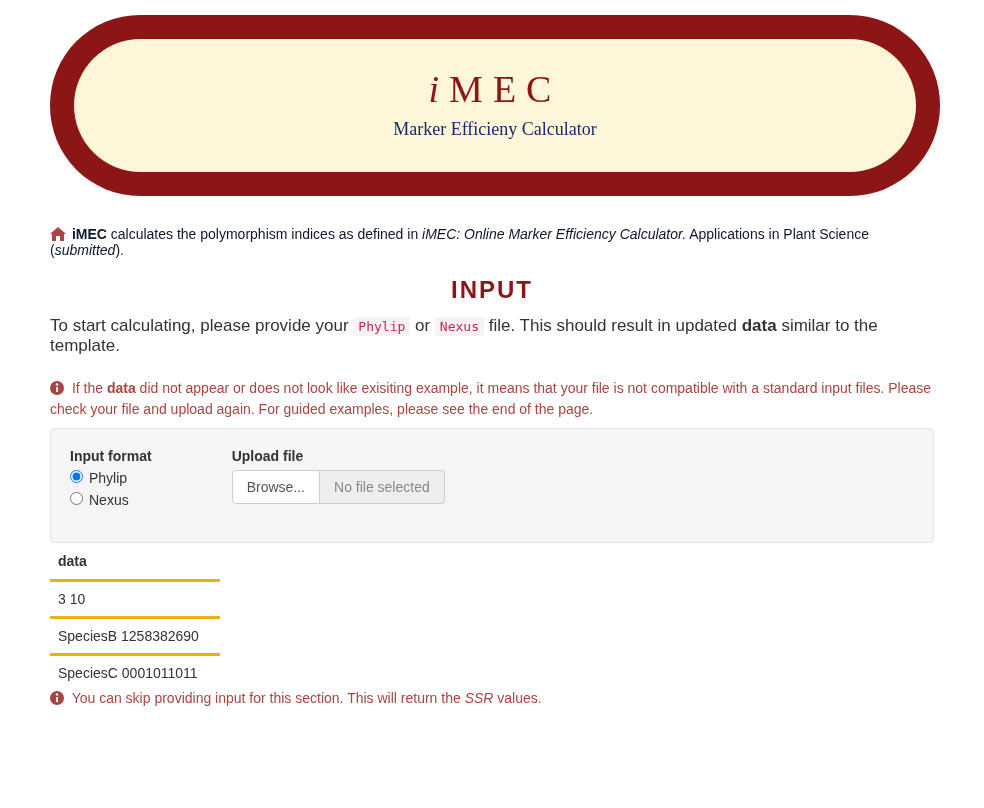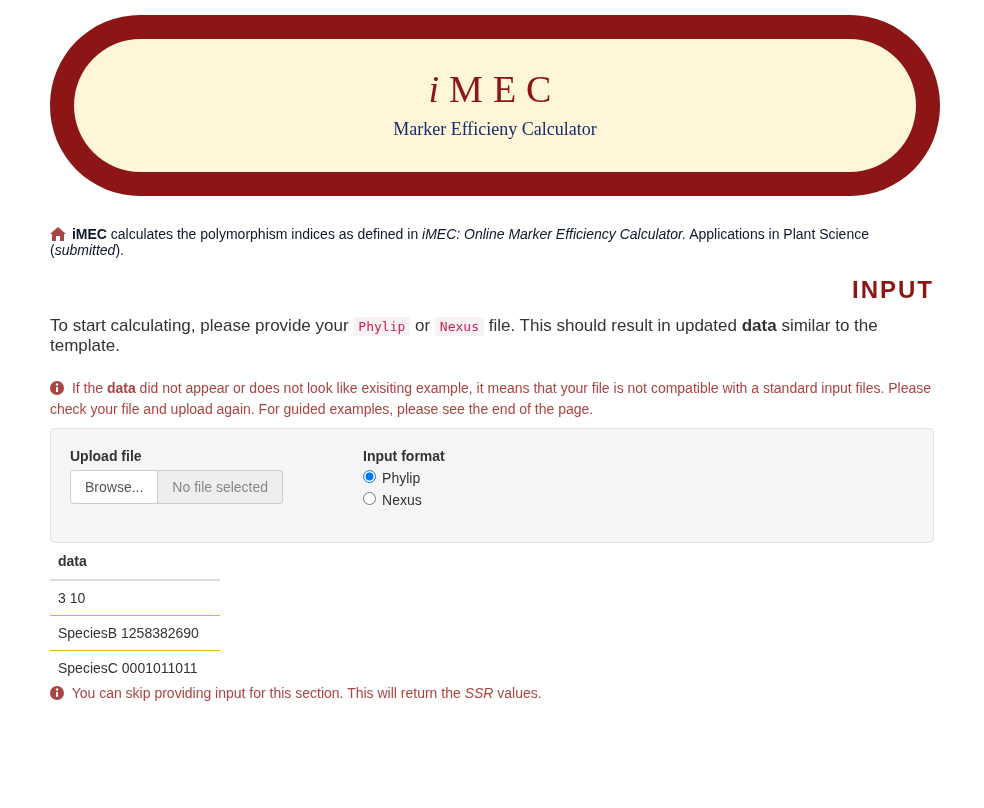--- a/index.html
+++ b/index.html
@@ -60,21 +60,21 @@
       height: 14px;
       vertical-align: -2px;
       margin-right: 2px;
     }
     .intro-line .bold { font-weight: bold; }
     .intro-line .italic { font-style: italic; }
     .section-heading {
       color: #8c1515;
       font-size: 24px;
       font-weight: bold;
-      text-align: right;
+      text-align: center;
       letter-spacing: 2px;
       margin: 10px 0 12px;
     }
     .start-text {
       font-size: 17px;
       color: #333;
       margin-bottom: 22px;
     }
     .code-badge {
       font-family: Menlo, Monaco, Consolas, monospace;
@@ -156,21 +156,21 @@
     .data-table th {
       text-align: left;
       padding: 10px 8px;
       font-weight: bold;
       font-size: 14px;
       border-bottom: 2px solid #ddd;
     }
     .data-table td {
       padding: 9px 8px;
       font-size: 14px;
-      border-top: 1px solid #eab308;
+      border-top: 3px solid #eab308;
     }
     .para-text {
       font-size: 17px;
       color: #333;
       margin-top: 28px;
       margin-bottom: 10px;
       line-height: 1.3;
     }
     .para-text .bold { font-weight: bold; }
     .alert-skip {
@@ -213,38 +213,38 @@
           <circle cx="7" cy="7" r="7"></circle>
           <rect x="6" y="6" width="2" height="5" fill="#fff"></rect>
           <circle cx="7" cy="3.5" r="1.2" fill="#fff"></circle>
         </svg>
     </span>
     <span>If the </span><span class="bold">data</span><span> did not appear or does not look like exisiting example, it means that your file is not compatible with a standard input files. Please check your file and upload again. For guided examples, please see the end of the page.</span>
   </p>
 
   <div class="well">
     <div class="well-row">
-      <div>
-        <span class="form-label">Upload file</span>
-        <div class="file-input-group">
-          <button class="browse-btn">Browse...</button>
-          <span class="file-display">No file selected</span>
-        </div>
-      </div>
       <div>
         <span class="form-label">Input format</span>
         <div class="radio-group">
           <label>
             <input type="radio" name="fmt" checked="" style=""><span>Phylip</span>
           </label>
           <label>
             <input type="radio" name="fmt" style=""><span>Nexus</span>
           </label>
         </div>
       </div>
+      <div>
+        <span class="form-label">Upload file</span>
+        <div class="file-input-group">
+          <button class="browse-btn">Browse...</button>
+          <span class="file-display">No file selected</span>
+        </div>
+      </div>
     </div>
   </div>
 
   <table class="data-table">
     <thead>
       <tr>
           <th>data</th>
         </tr>
     </thead>
     <tbody>

